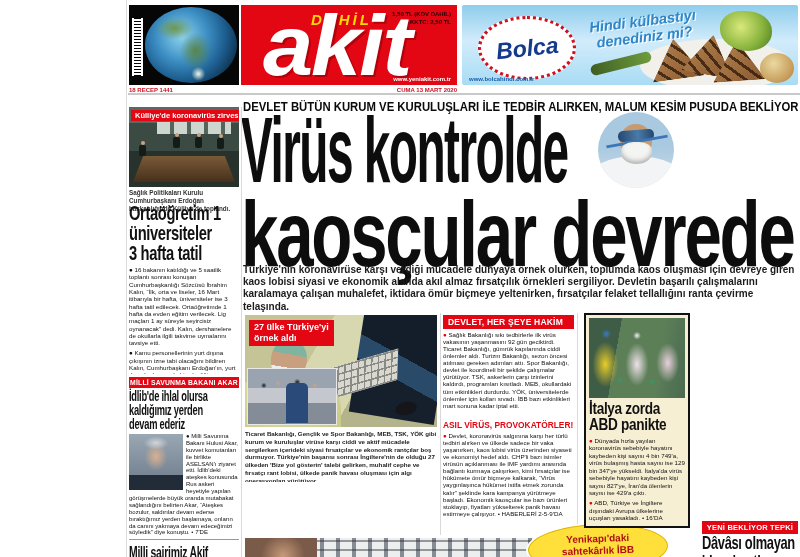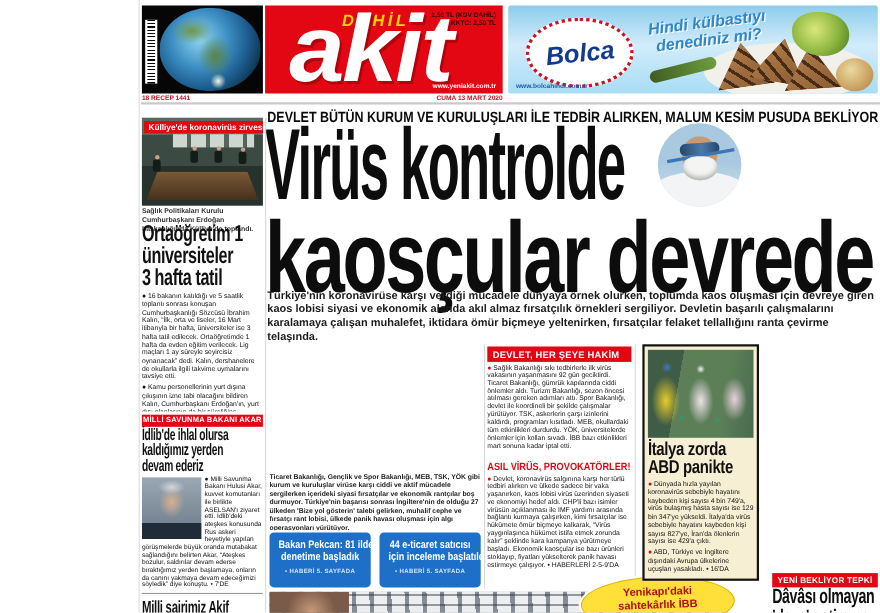--- a/index.html
+++ b/index.html
@@ -283,36 +283,35 @@
     <div class="nowrap">devam ederiz</div>
   </div>
   <div class="abs lakar">
     <div class="akar-photo"></div>
     <span>● Milli Savunma Bakanı Hulusi Akar, kuvvet komutanları ile birlikte ASELSAN'ı ziyaret etti. İdlib'deki ateşkes konusunda Rus askeri heyetiyle yapılan görüşmelerde büyük oranda mutabakat sağlandığını belirten Akar, “Ateşkes bozulur, saldırılar devam ederse bıraktığımız yerden başlamaya, onların da canını yakmaya devam edeceğimizi söyledik” diye konuştu. • 7'DE</span>
   </div>
   <div class="abs lh3">
     <span class="nowrap">Milli şairimiz Akif</span>
   </div>
 
+  <div class="abs cphoto">
+    <div class="cp-screen"></div>
+    <div class="cp-keyboard"></div>
+    <div class="cp-head"></div>
+    <div class="cp-gown"></div>
+    <div class="cp-glove"></div>
+    <div class="cp-mouse"></div>
+    <div class="cp-inset"></div>
+    <div class="red-label cp-label">
+      <div>27 ülke Türkiye'yi</div>
+      <div>örnek aldı</div>
+    </div>
+  </div>
   <div class="abs ccaption">Ticaret Bakanlığı, Gençlik ve Spor Bakanlığı, MEB, TSK, YÖK gibi kurum ve kuruluşlar virüse karşı ciddi ve aktif mücadele sergilerken içerideki siyasi fırsatçılar ve ekonomik rantçılar boş durmuyor. Türkiye'nin başarısı sonrası İngiltere'nin de olduğu 27 ülkeden 'Bize yol gösterin' talebi gelirken, muhalif cephe ve fırsatçı rant lobisi, ülkede panik havası oluşması için algı operasyonları yürütüyor.</div>
 
-  <div class="abs bluebox bb1">
-    <div class="bb-title">
-      <div>Bakan Pekcan: 81 ilde</div>
-      <div>denetime başladık</div>
-    </div>
-    <div class="bb-note">• HABERİ 5. SAYFADA</div>
-  </div>
-  <div class="abs bluebox bb2">
-    <div class="bb-title">
-      <div>44 e-ticaret satıcısı</div>
-      <div>için inceleme başlatıldı</div>
-    </div>
-    <div class="bb-note">• HABERİ 5. SAYFADA</div>
-  </div>
 
   <div class="abs bstrip">
     <div class="bstrip-face"></div>
   </div>
   <div class="abs bubble">
     <div>Yenikapı'daki</div>
     <div>sahtekârlık İBB</div>
   </div>
 
   <div class="abs red-label mrbar">DEVLET, HER ŞEYE HAKİM</div>

